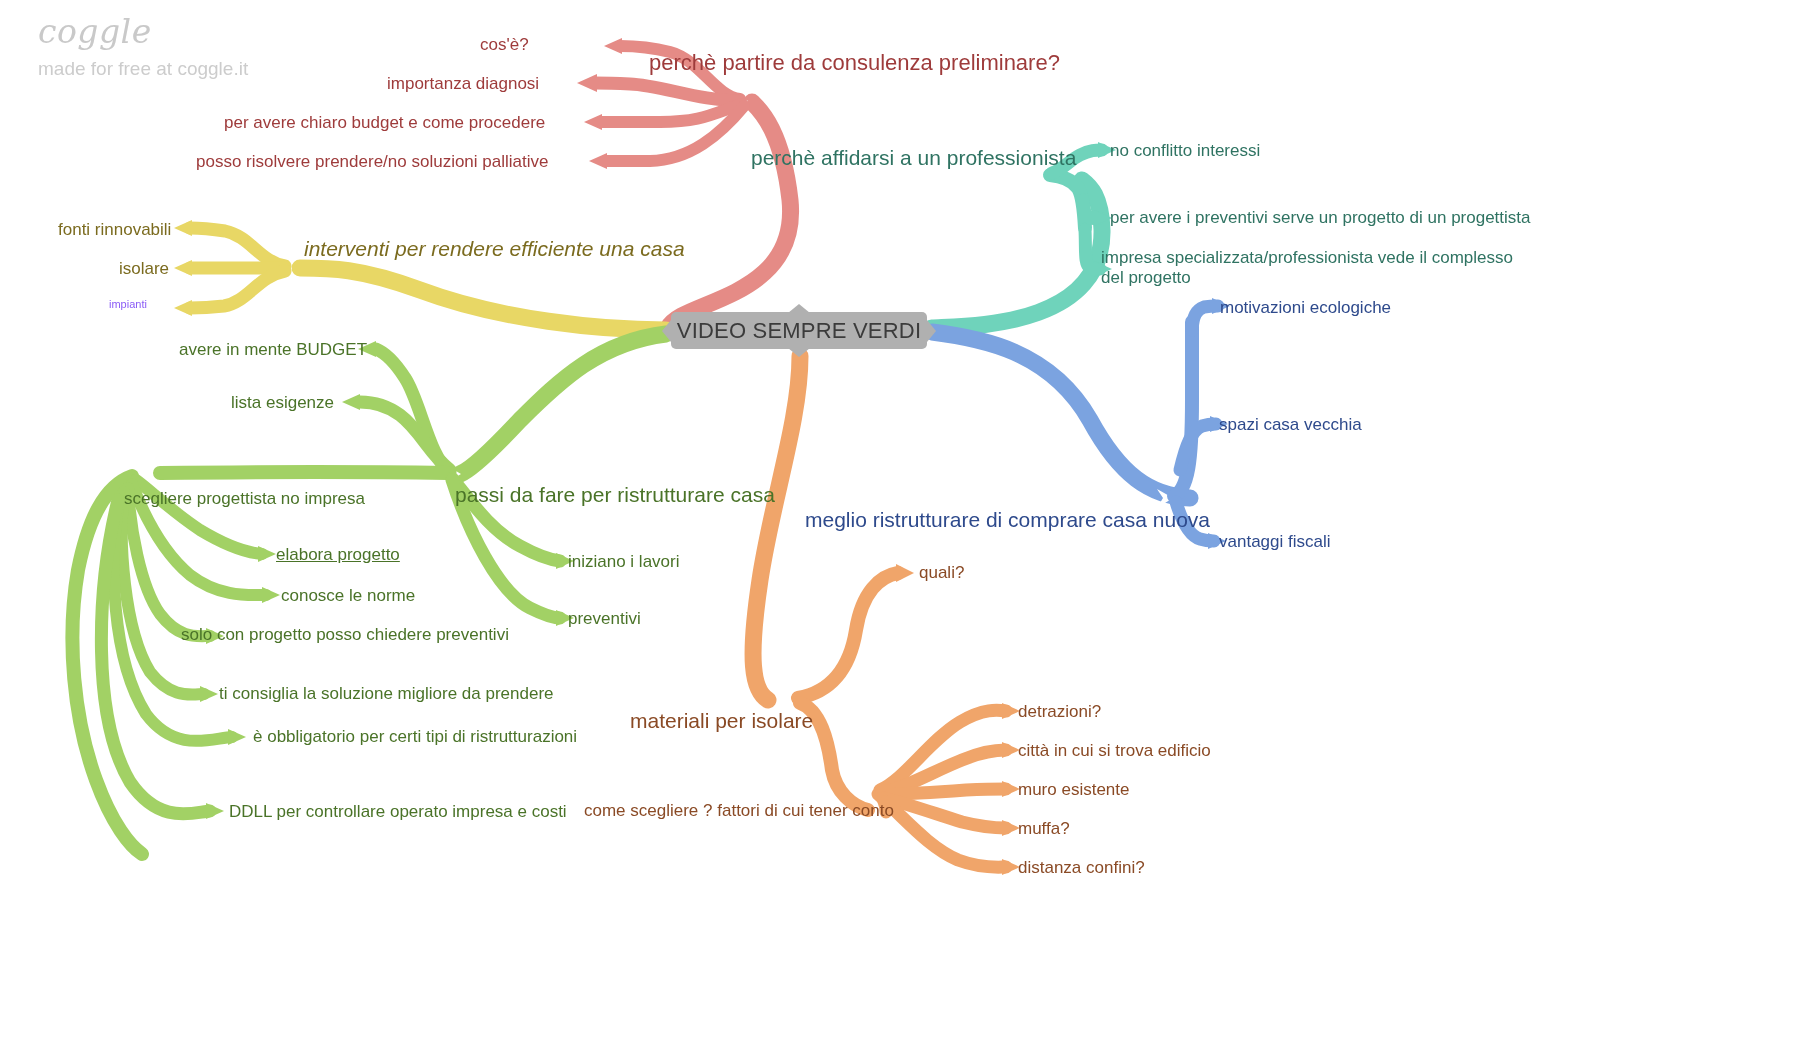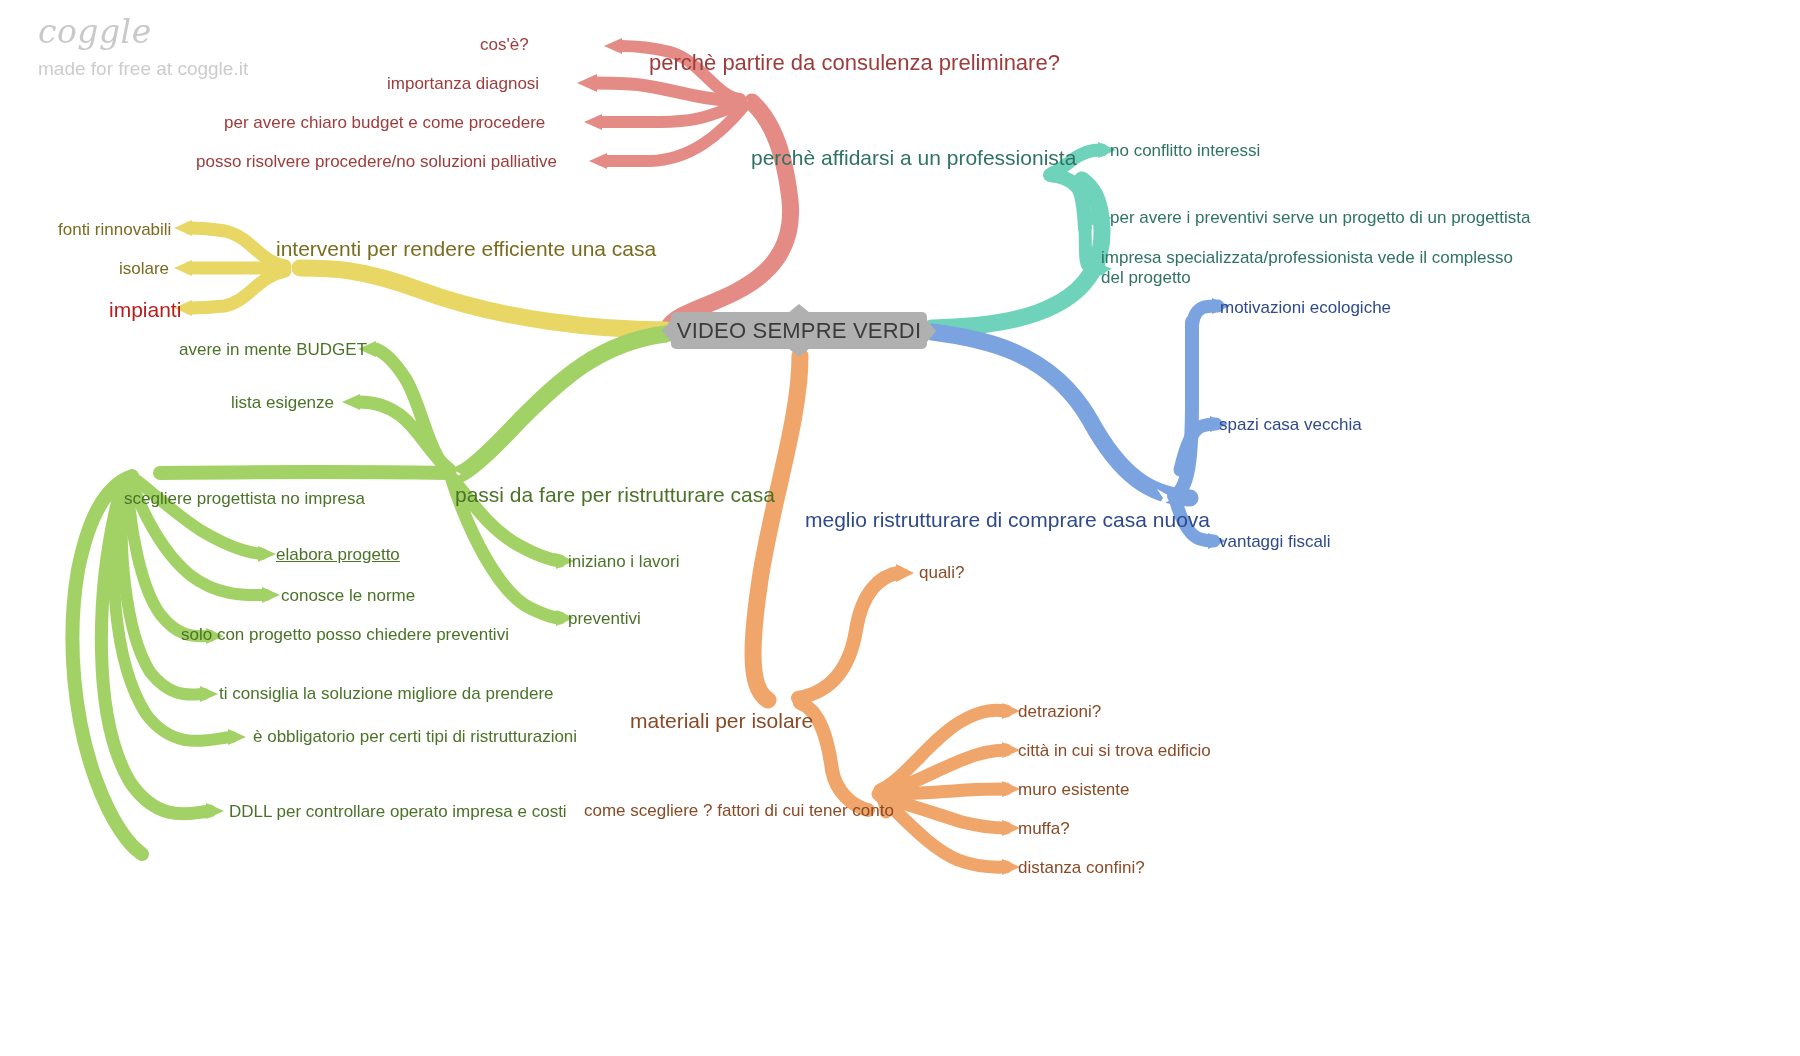--- a/index.html
+++ b/index.html
@@ -246,31 +246,31 @@
     <span class="nub bottom"></span>
     <span class="nub left"></span>
     <span class="nub right"></span>
     <div id="central-label">VIDEO SEMPRE VERDI</div>
   </div>
 
   <div class="lbl" style="left:649px; top:50px; font-size:22px; color:#9e3b3b;">perchè partire da consulenza preliminare?</div>
   <div class="lbl" style="left:480px; top:35px; font-size:17px; color:#9e3b3b;">cos'è?</div>
   <div class="lbl" style="left:387px; top:74px; font-size:17px; color:#9e3b3b;text-align:right;">importanza diagnosi</div>
   <div class="lbl" style="left:224px; top:113px; font-size:17px; color:#9e3b3b;">per avere chiaro budget e come procedere</div>
-  <div class="lbl" style="left:196px; top:152px; font-size:17px; color:#9e3b3b;">posso risolvere procedere/no soluzioni palliative</div>
+  <div class="lbl" style="left:196px; top:152px; font-size:17px; color:#9e3b3b;">posso risolvere prendere/no soluzioni palliative</div>
 
   <div class="lbl" style="left:751px; top:146px; font-size:21px; color:#2f7362;">perchè affidarsi a un professionista</div>
   <div class="lbl" style="left:1110px; top:141px; font-size:17px; color:#2f7362;">no conflitto interessi</div>
   <div class="lbl wrap" style="left:1101px; top:248px; width:415px; font-size:17px; color:#2f7362;">impresa specializzata/professionista vede il complesso del progetto</div>
   <div class="lbl" style="left:1110px; top:208px; font-size:17px; color:#2f7362;">per avere i preventivi serve un progetto di un progettista</div>
 
-  <div class="lbl" style="left:276px; top:237px; font-size:21px; color:#7b6b1f;">interventi per rendere efficiente una casa</div>
+  <div class="lbl" style="left:304px; top:237px; font-size:21px; color:#7b6b1f;font-style:italic;">interventi per rendere efficiente una casa</div>
   <div class="lbl" style="left:58px; top:220px; font-size:17px; color:#7b6b1f;">fonti rinnovabili</div>
   <div class="lbl" style="left:119px; top:259px; font-size:17px; color:#7b6b1f;">isolare</div>
-  <div class="lbl" style="left:109px; top:298px; font-size:21px; color:#b91c1c;">impianti</div>
+  <div class="lbl" style="left:109px; top:298px; font-size:11px; color:#8b5cf6;">impianti</div>
 
   <div class="lbl" style="left:455px; top:483px; font-size:21px; color:#4a7328;">passi da fare per ristrutturare casa</div>
   <div class="lbl" style="left:179px; top:340px; font-size:17px; color:#4a7328;">avere in mente BUDGET</div>
   <div class="lbl" style="left:231px; top:393px; font-size:17px; color:#4a7328;">lista esigenze</div>
   <div class="lbl" style="left:124px; top:489px; font-size:17px; color:#4a7328;">scegliere progettista no impresa</div>
   <div class="lbl" style="left:568px; top:552px; font-size:17px; color:#4a7328;">iniziano i lavori</div>
   <div class="lbl" style="left:568px; top:609px; font-size:17px; color:#4a7328;">preventivi</div>
 
   <div class="lbl" style="left:276px; top:545px; font-size:17px; color:#4a7328;text-decoration:underline;">elabora progetto</div>
   <div class="lbl" style="left:281px; top:586px; font-size:17px; color:#4a7328;">conosce le norme</div>

